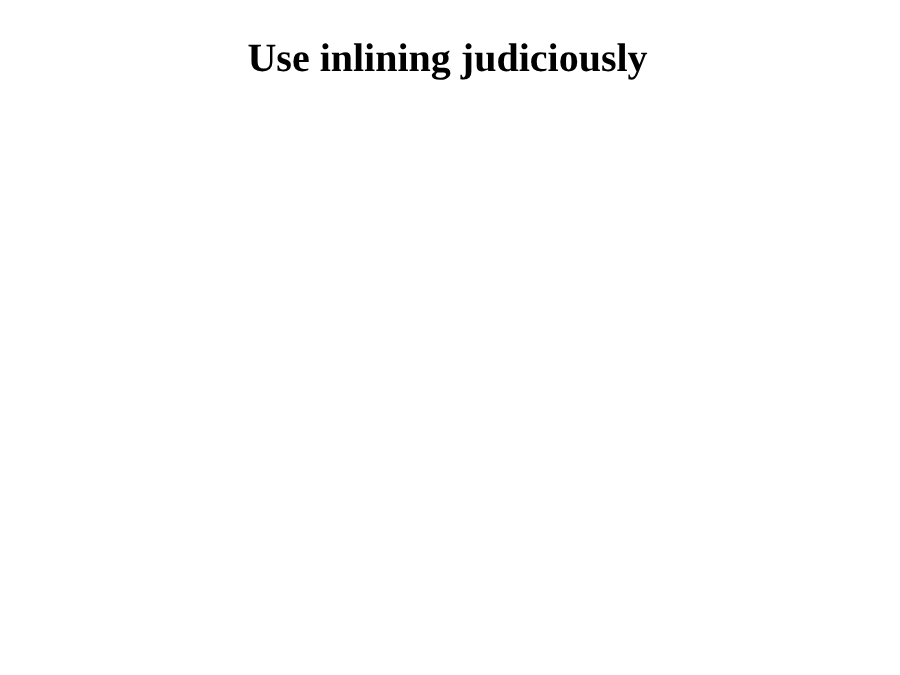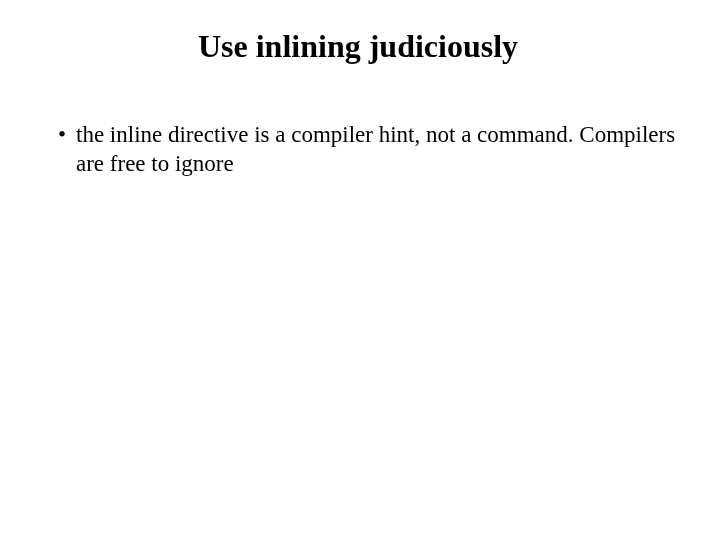--- a/index.html
+++ b/index.html
@@ -9,15 +9,14 @@
   .bullets { list-style: none; padding-left: 22px; }
   .bullets li { font-size: 23px; line-height: 1.25; margin-bottom: 4px; position: relative; padding-left: 18px; }
   .bullets li::before { content: "•"; position: absolute; left: 0; top: 0; font-size: 23px; }
 </style>
 </head>
 <body>
 
 <div class="slide">
   <h1 class="title">Use inlining judiciously</h1>
   <ul class="bullets">
-    <li>the inline directive is a compiler hint, not a command. Compilers are free to ignore</li>
   </ul>
 </div>
 
 </body></html>

